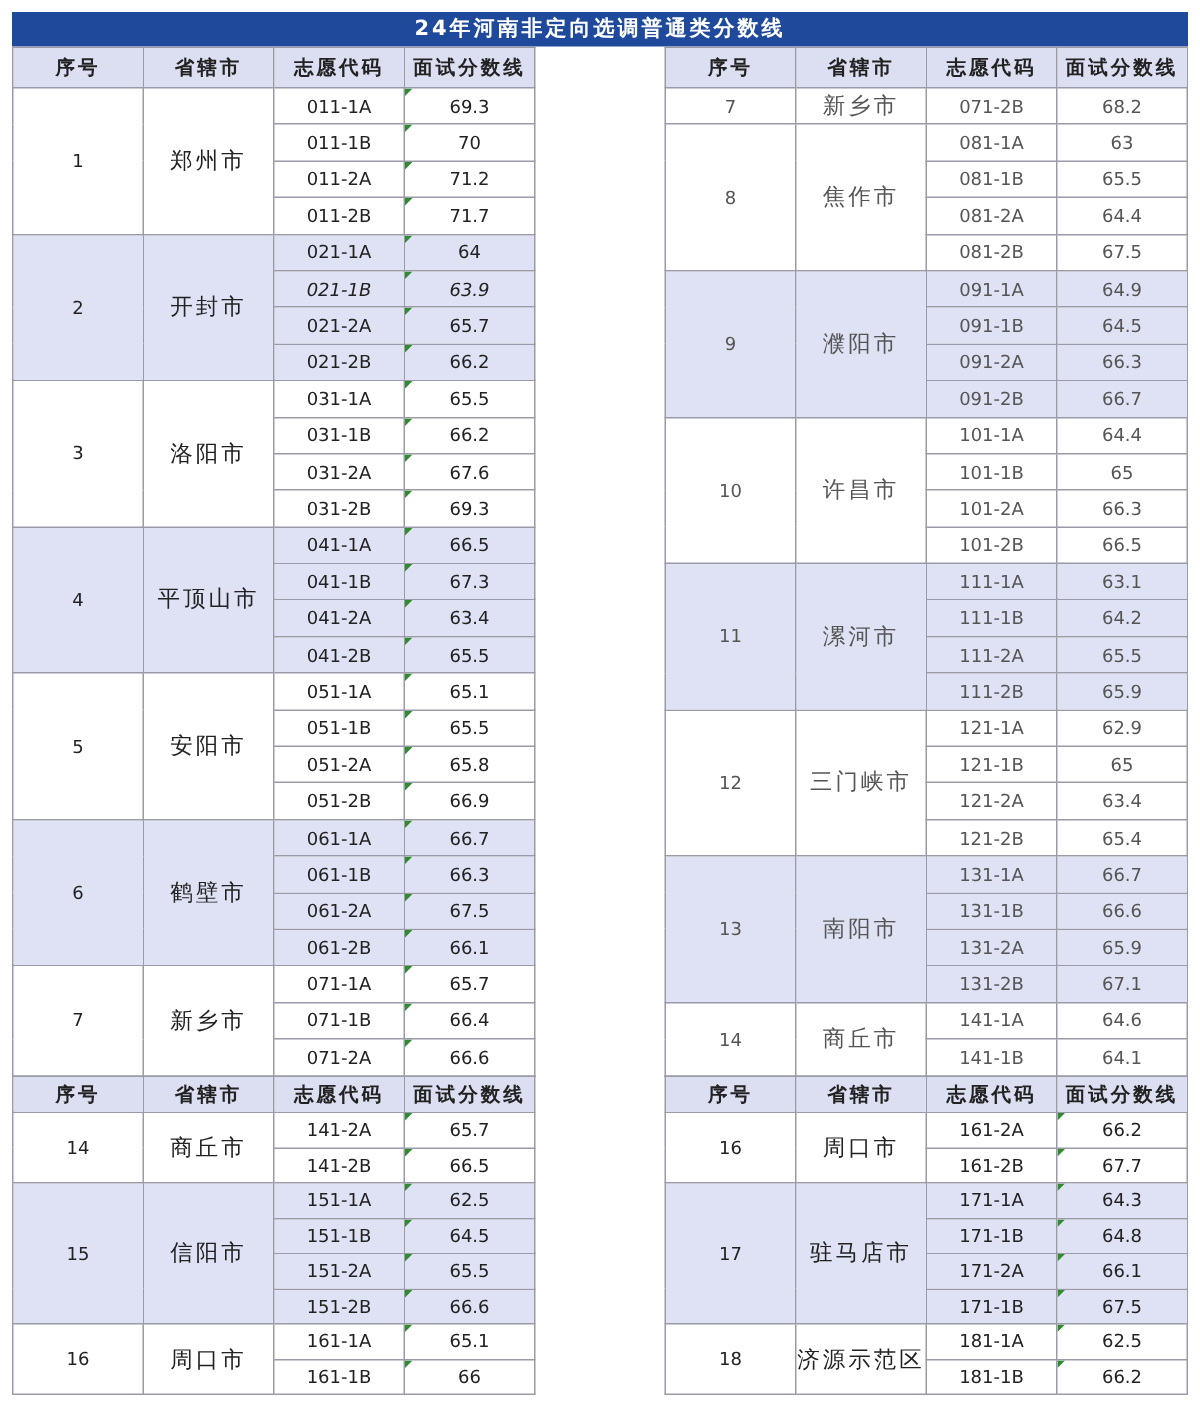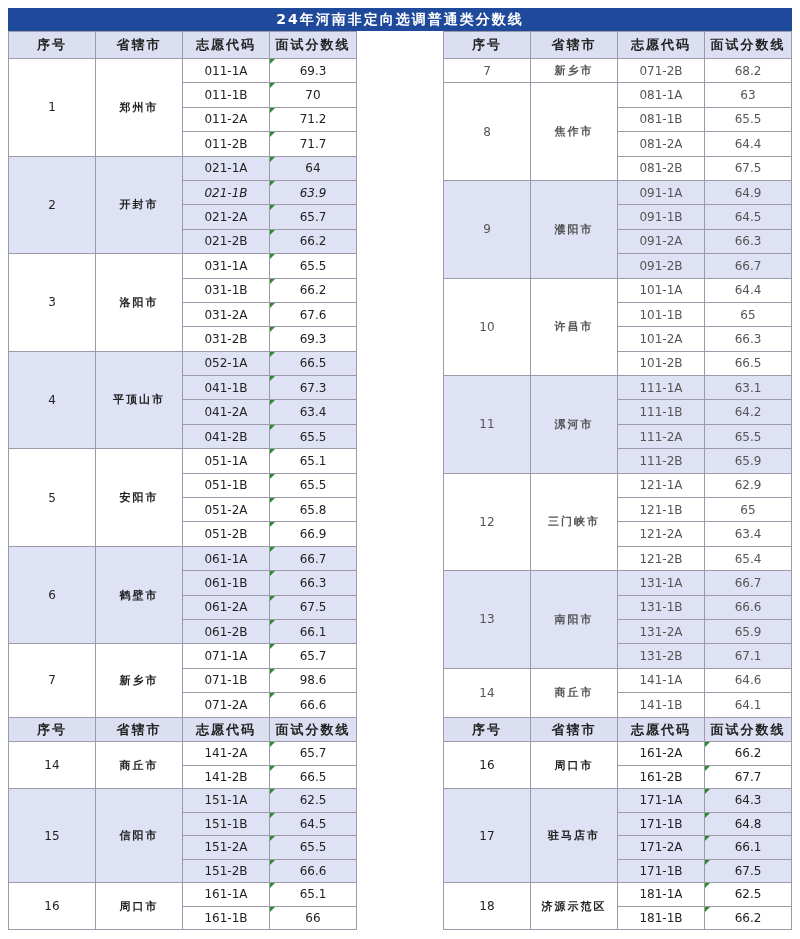--- a/index.html
+++ b/index.html
@@ -7,21 +7,21 @@
          font-family: "DejaVu Sans", "Liberation Sans", sans-serif; color: #222; }
   .title-bar { position: absolute; left: 8px; top: 8px; width: 784px; height: 23px;
                background: #1f4a9c; color: #fff; font-weight: bold; font-size: 14px;
                text-align: center; line-height: 23px; letter-spacing: 2px; }
   table { position: absolute; border-collapse: collapse; table-layout: fixed; }
   td, th { border: 1px solid #9a9aa8; text-align: center; vertical-align: middle;
            padding: 0; font-size: 12px; overflow: hidden; white-space: nowrap; position: relative; }
   th { background: #dcdff2; font-weight: bold; font-size: 13px; color: #222; letter-spacing: 2px; }
   tr.shaded td { background: #dfe2f4; }
   td.seq { font-size: 12px; }
-  td.city { font-size: 11px; letter-spacing: 2px; font-weight: bold; }
+  td.city { font-size: 15px; letter-spacing: 2px; }
   td.score.flag::before { content: ""; position: absolute; left: 0; top: 0; width: 0; height: 0;
            border-top: 5px solid #2e8b2e; border-right: 5px solid transparent; }
   .grey td { color: #555; }
   #t-left { left: 8px; top: 31px; width: 348px; }
   #t-right { left: 443px; top: 31px; width: 349px; }
   #t-bl { left: 8px; top: 717px; width: 348px; }
   #t-br { left: 443px; top: 717px; width: 349px; }
   col.c1 { width: 87px; } col.c2 { width: 87px; } col.c3 { width: 87px; } col.c4 { width: 87px; }
 </style>
 </head>
@@ -95,21 +95,21 @@
         <td class="code">031-2A</td>
         <td class="score flag">67.6</td>
       </tr>
       <tr style="height: 24.4px;">
         <td class="code">031-2B</td>
         <td class="score flag">69.3</td>
       </tr>
       <tr class="shaded" style="height: 24.4px;">
         <td class="seq" rowspan="4">4</td>
         <td class="city" rowspan="4">平顶山市</td>
-        <td class="code">052-1A</td>
+        <td class="code">041-1A</td>
         <td class="score flag">66.5</td>
       </tr>
       <tr class="shaded" style="height: 24.4px;">
         <td class="code">041-1B</td>
         <td class="score flag">67.3</td>
       </tr>
       <tr class="shaded" style="height: 24.4px;">
         <td class="code">041-2A</td>
         <td class="score flag">63.4</td>
       </tr>
@@ -154,21 +154,21 @@
         <td class="score flag">66.1</td>
       </tr>
       <tr style="height: 24.4px;">
         <td class="seq" rowspan="3">7</td>
         <td class="city" rowspan="3">新乡市</td>
         <td class="code">071-1A</td>
         <td class="score flag">65.7</td>
       </tr>
       <tr style="height: 24.4px;">
         <td class="code">071-1B</td>
-        <td class="score flag">98.6</td>
+        <td class="score flag">66.4</td>
       </tr>
       <tr style="height: 24.4px;">
         <td class="code">071-2A</td>
         <td class="score flag">66.6</td>
       </tr>
     </tbody>
 </table>
 
 <table id="t-right" class="grey">
   <colgroup>

